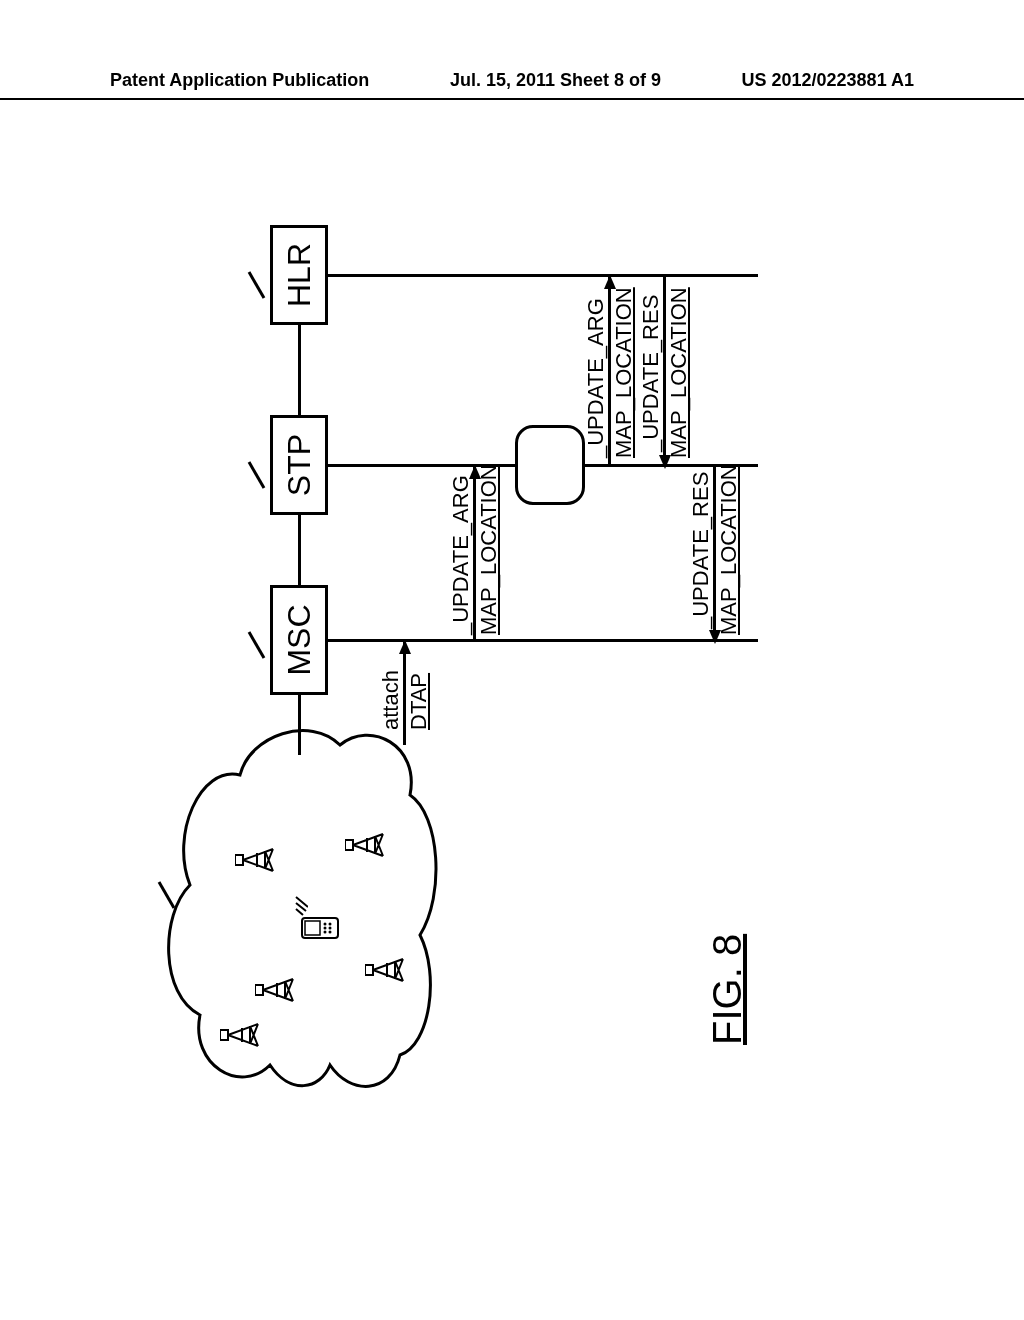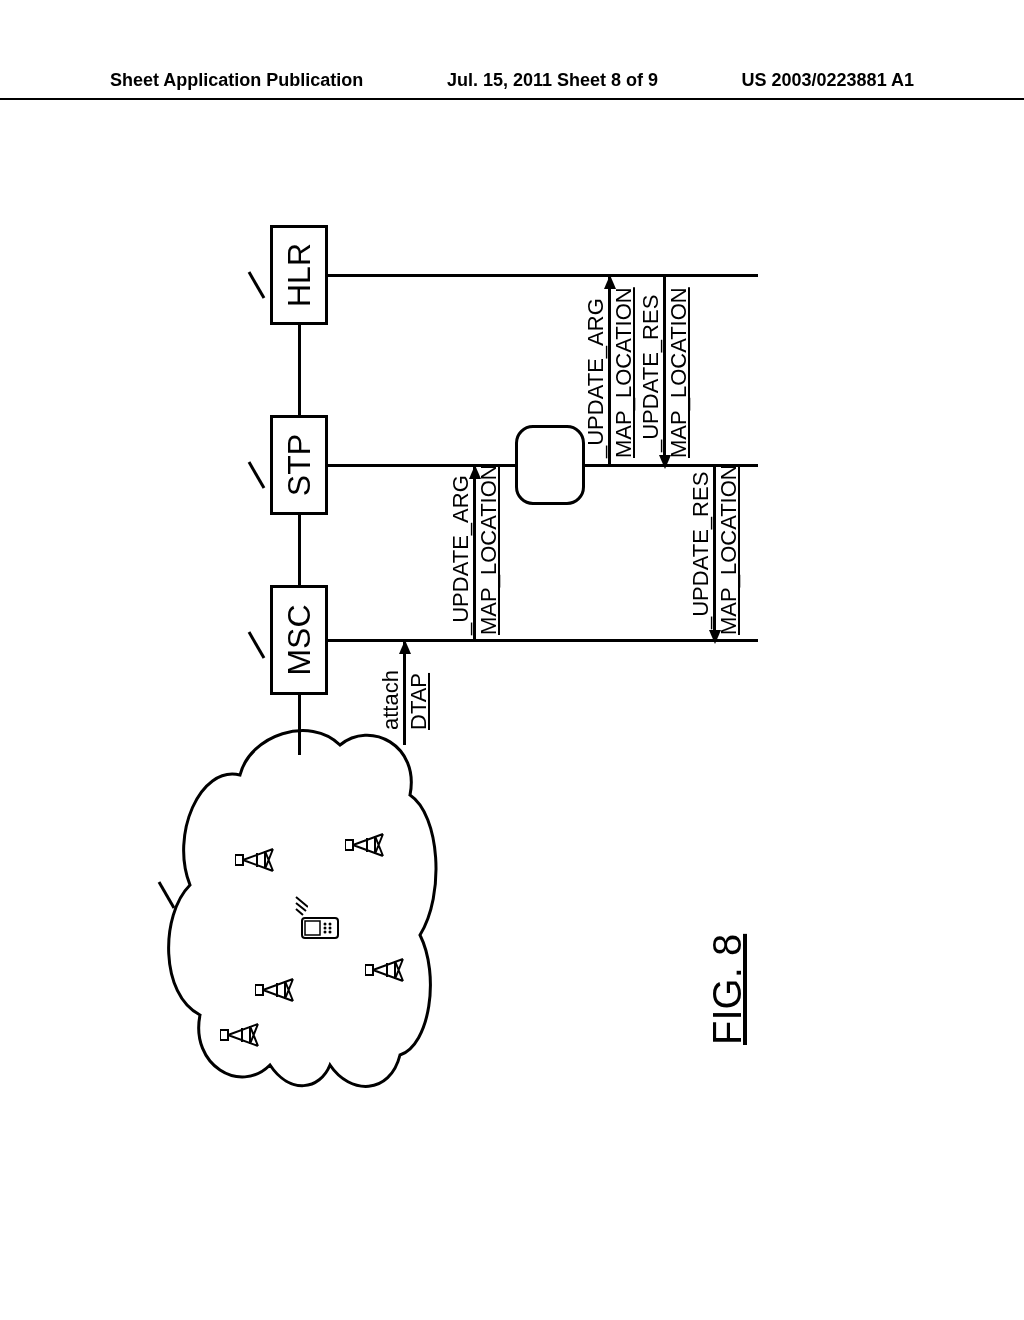--- a/index.html
+++ b/index.html
@@ -123,23 +123,23 @@
       font-family: Arial, sans-serif;
     }
     .underline {
       text-decoration: underline;
     }
   </style>
 </head>
 <body>
 
 <div class="header">
-  <span>Sheet Application Publication</span>
+  <span>Patent Application Publication</span>
   <span>Jul. 15, 2011  Sheet 8 of 9</span>
-  <span>US 2003/0223881 A1</span>
+  <span>US 2012/0223881 A1</span>
 </div>
 
 <div class="diagram-container">
   <div class="rotated-wrapper">
     <div class="diagram-inner">
 
       <svg class="cloud-svg" style="left:0; top:0; width:400px; height:290px;" viewBox="0 0 400 290">
         <path d="M 50 180
                  C 20 200, 20 240, 60 250
                  C 70 280, 140 290, 180 270

